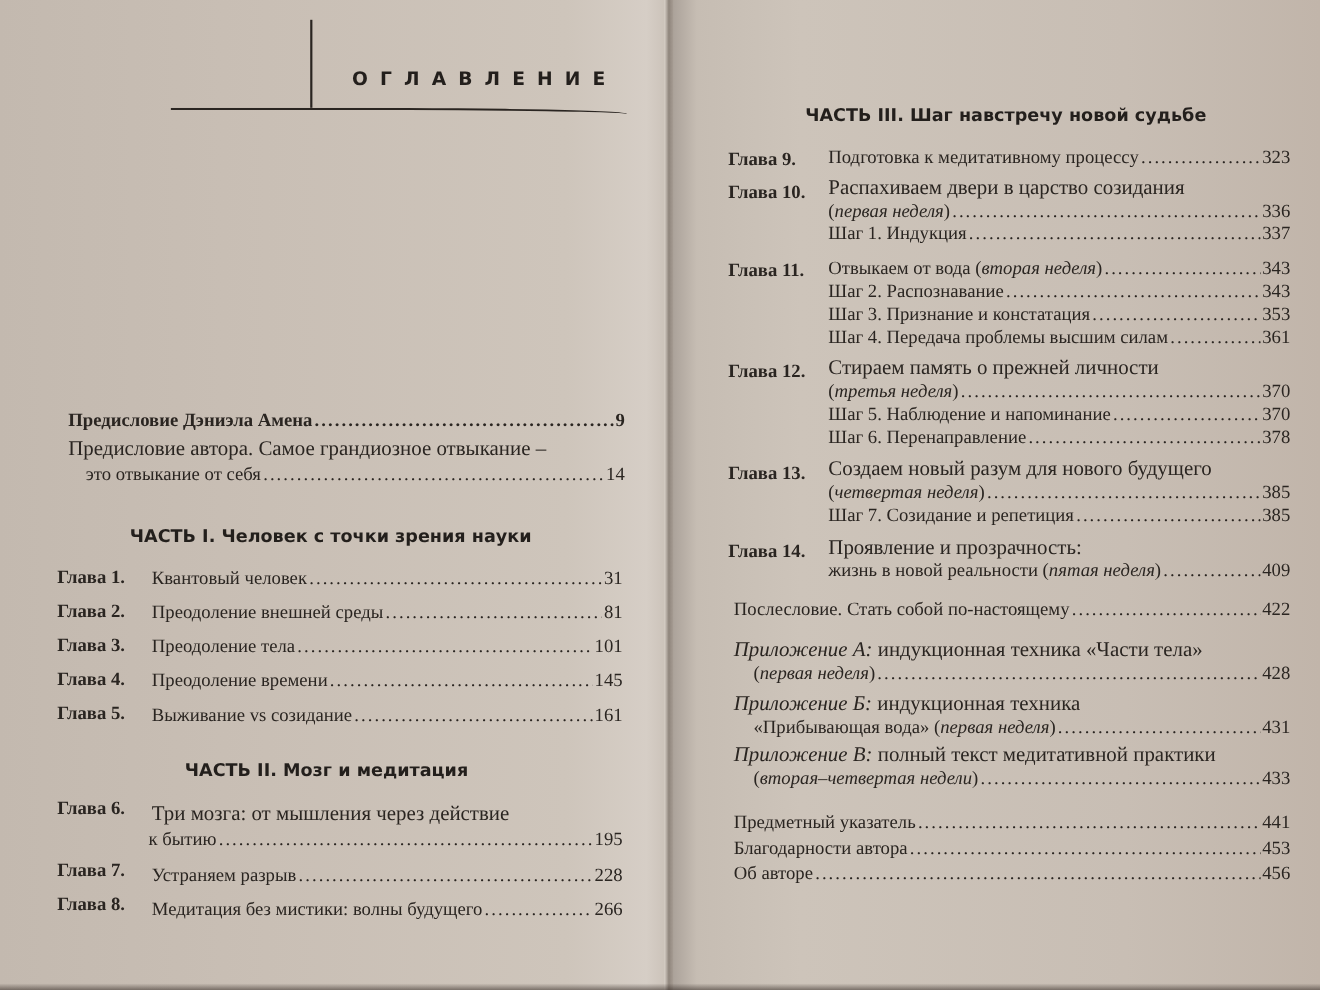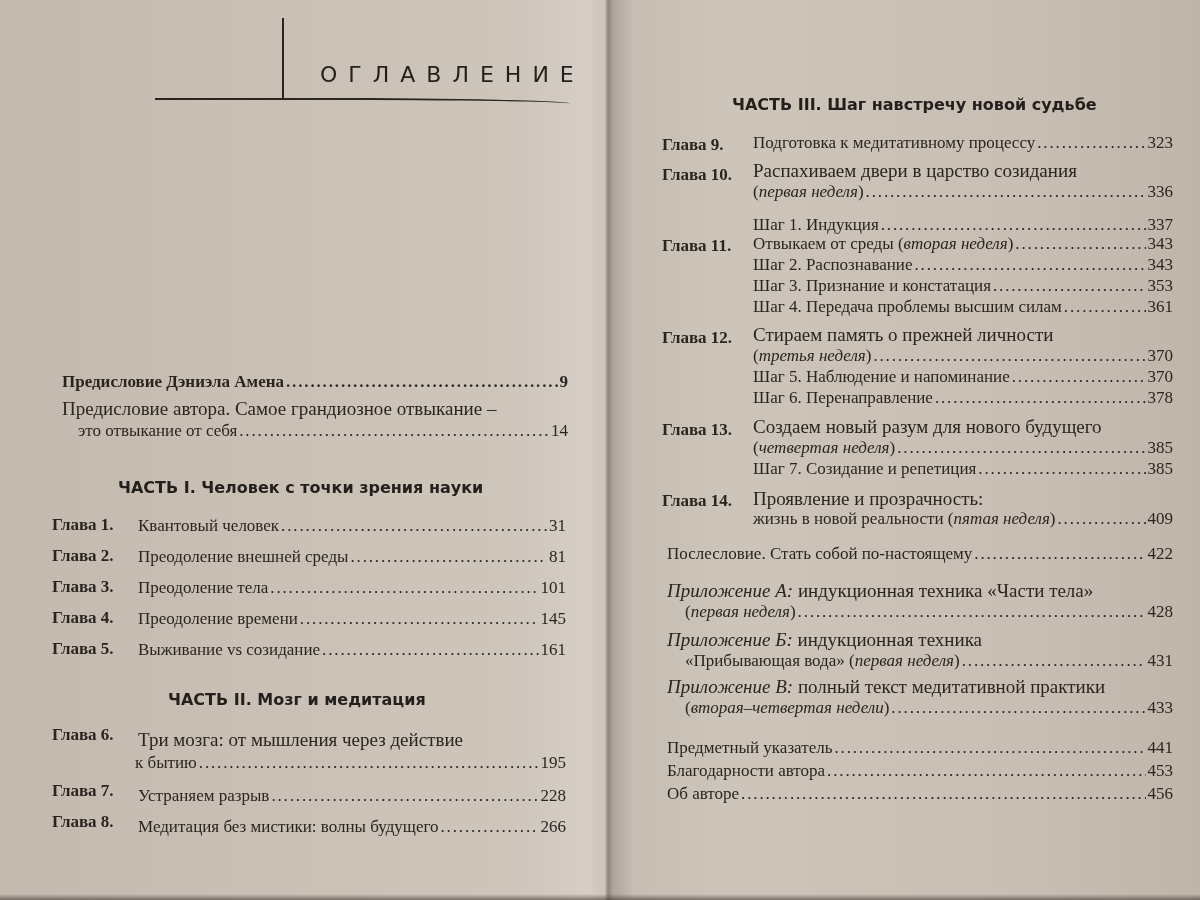--- a/index.html
+++ b/index.html
@@ -36,21 +36,21 @@
     position:absolute; left:127px; top:0; width:2px; height:80px; background:#2a2521;
   }
   .toc-hline {
     position:absolute; left:0; top:80px; width:415px; height:12px;
     border-top:2px solid #2a2521;
     border-radius:0 60% 0 0 / 0 40% 0 0;
   }
   .toc-title {
     position:absolute; left:165px; top:44px;
     font-family:"DejaVu Sans","Liberation Sans",sans-serif;
-    font-weight:normal; font-size:22px; letter-spacing:11px; color:#231f1c;
+    font-weight:bold; font-size:17px; letter-spacing:11px; color:#231f1c;
   }
   
   .entry {
     position:absolute; display:flex; align-items:baseline;
     font-size:17px; line-height:21px; white-space:nowrap;
   }
   .entry .txt { flex:0 0 auto; }
   .entry .dots {
     flex:1 1 auto; overflow:hidden; margin:0 2px;
     letter-spacing:3.2px; color:#2a2521;
@@ -157,29 +157,29 @@
       <span class="pg">323</span>
   </div>
 
   <div class="chap-label" style="left:52px;top:165px;">Глава 10.</div>
   <div class="line" style="left:143px;top:160px;">Распахиваем двери в царство созидания</div>
   <div class="entry" style="left:143px;top:181px;width:420px;">
     <span class="txt"><span>(</span><span class="it">первая неделя</span><span>)</span></span>
       <span class="dots"></span>
       <span class="pg">336</span>
   </div>
-  <div class="entry" style="left:143px;top:214px;width:420px;">
+  <div class="entry" style="left:143px;top:201px;width:420px;">
     <span class="txt">Шаг 1. Индукция</span>
       <span class="dots"></span>
       <span class="pg">337</span>
   </div>
 
   <div class="chap-label" style="left:52px;top:236px;">Глава 11.</div>
   <div class="entry" style="left:143px;top:233px;width:420px;">
-    <span class="txt"><span>Отвыкаем от среды</span> <span>(</span><span class="it">вторая неделя</span><span>)</span></span>
+    <span class="txt"><span>Отвыкаем от вода</span> <span>(</span><span class="it">вторая неделя</span><span>)</span></span>
       <span class="dots"></span>
       <span class="pg">343</span>
   </div>
   <div class="entry" style="left:143px;top:254px;width:420px;">
     <span class="txt">Шаг 2. Распознавание</span>
       <span class="dots"></span>
       <span class="pg">343</span>
   </div>
   <div class="entry" style="left:143px;top:275px;width:420px;">
     <span class="txt">Шаг 3. Признание и констатация</span>

